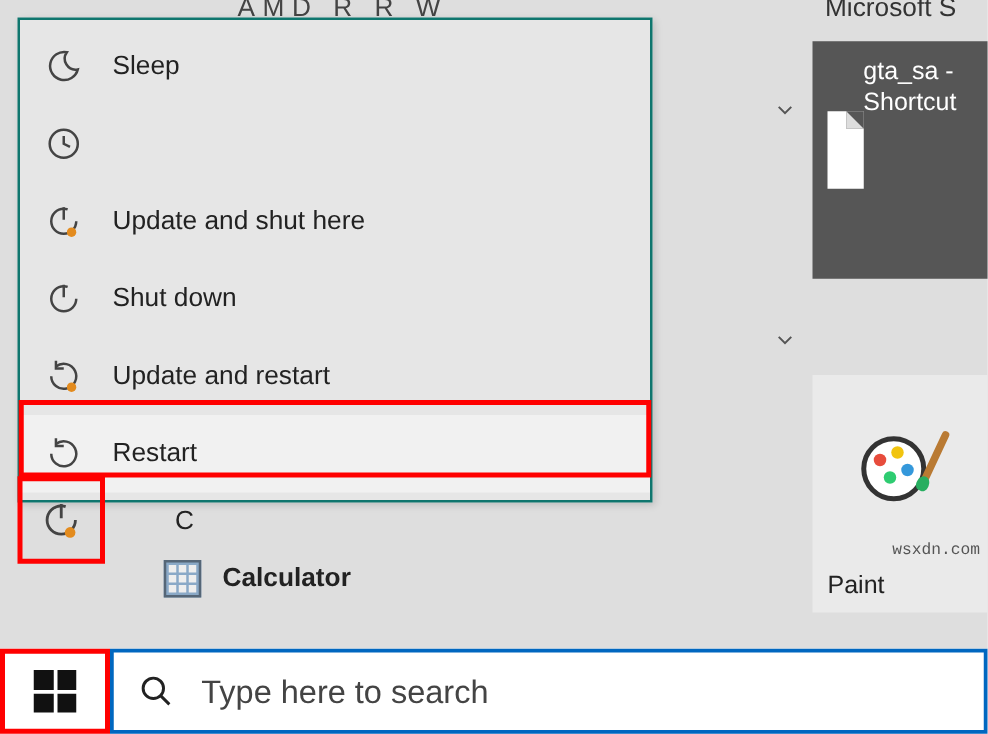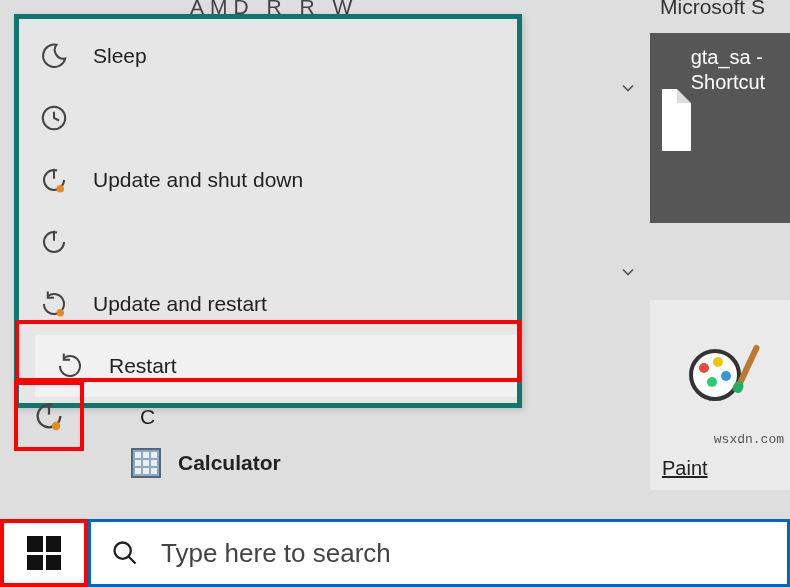--- a/index.html
+++ b/index.html
@@ -16,36 +16,35 @@
     left: 0; top: 0; right: 0; bottom: 68px;
     background: #dedede;
   }
   
   .power-menu {
     position: absolute;
     left: 14px;
     top: 14px;
     width: 508px;
     background: #e6e6e6;
-    border: 5px solid #0f766e;
+    border: 2px solid #0f766e;
     padding: 6px 0;
     box-shadow: 2px 2px 6px rgba(0,0,0,0.15);
   }
   .power-item {
     display: flex;
     align-items: center;
     height: 62px;
     padding: 0 18px;
     cursor: pointer;
     font-size: 21px;
     color: #222;
   }
   .power-item.hover {
     background: #f1f1f1;
-    margin-left: 16px;
   }
   .power-item .pi-icon {
     width: 34px;
     height: 34px;
     margin-right: 22px;
     display: flex;
     align-items: center;
     justify-content: center;
     flex-shrink: 0;
   }
@@ -140,21 +139,21 @@
     width: 6px; height: 46px;
     background: #b97a33;
     right: 4px; top: -2px;
     transform: rotate(25deg);
     border-radius: 3px;
   }
   .paint-brush::after {
     content:""; position:absolute; bottom:-6px; left:-2px;
     width:10px; height:12px; background:#27ae60; border-radius:50% 50% 40% 40%;
   }
-  .tile-light .label { position: absolute; left: 12px; bottom: 10px; text-decoration: underline; }
+  .tile-light .label { position: absolute; left: 12px; bottom: 10px; }
   .chevron {
     position: absolute;
     left: 618px;
     width: 20px; height: 20px;
     cursor: pointer;
   }
   .chev1 { top: 78px; }
   .chev2 { top: 262px; }
   
   .app-list {
@@ -281,29 +280,30 @@
       </span>
     </div>
     <div class="power-item">
       <span class="pi-icon">
         <svg viewBox="0 0 24 24" width="30" height="30">
             <circle cx="12" cy="12" r="8" fill="none" stroke="#444" stroke-width="1.6" stroke-dasharray="40 10"></circle>
             <line x1="12" y1="3" x2="12" y2="11" stroke="#444" stroke-width="1.6"></line>
             <circle cx="17" cy="19" r="3" fill="#e38b1e"></circle>
           </svg>
       </span>
-      <span>Update and shut down</span>
+      <span>Update and shut here</span>
     </div>
     <div class="power-item">
       <span class="pi-icon">
         <svg viewBox="0 0 24 24" width="30" height="30">
             <circle cx="12" cy="12" r="8" fill="none" stroke="#444" stroke-width="1.6" stroke-dasharray="40 10"></circle>
             <line x1="12" y1="3" x2="12" y2="11" stroke="#444" stroke-width="1.6"></line>
           </svg>
       </span>
+      <span>Shut down</span>
     </div>
     <div class="power-item">
       <span class="pi-icon">
         <svg viewBox="0 0 24 24" width="30" height="30">
             <path d="M4 12a8 8 0 1 0 3-6.2" fill="none" stroke="#444" stroke-width="1.6"></path>
             <path d="M7 2v5h5" fill="none" stroke="#444" stroke-width="1.6"></path>
             <circle cx="17" cy="19" r="3" fill="#e38b1e"></circle>
           </svg>
       </span>
       <span>Update and restart</span>

